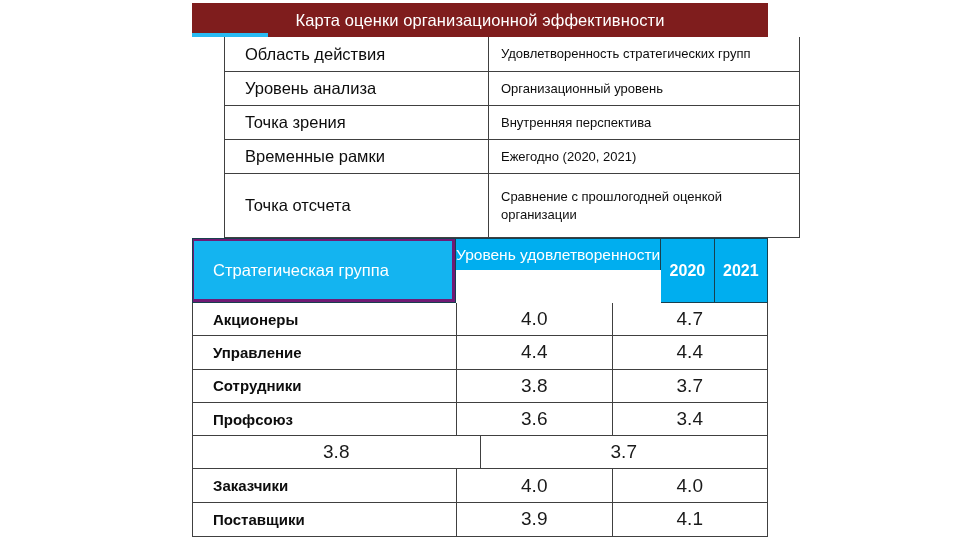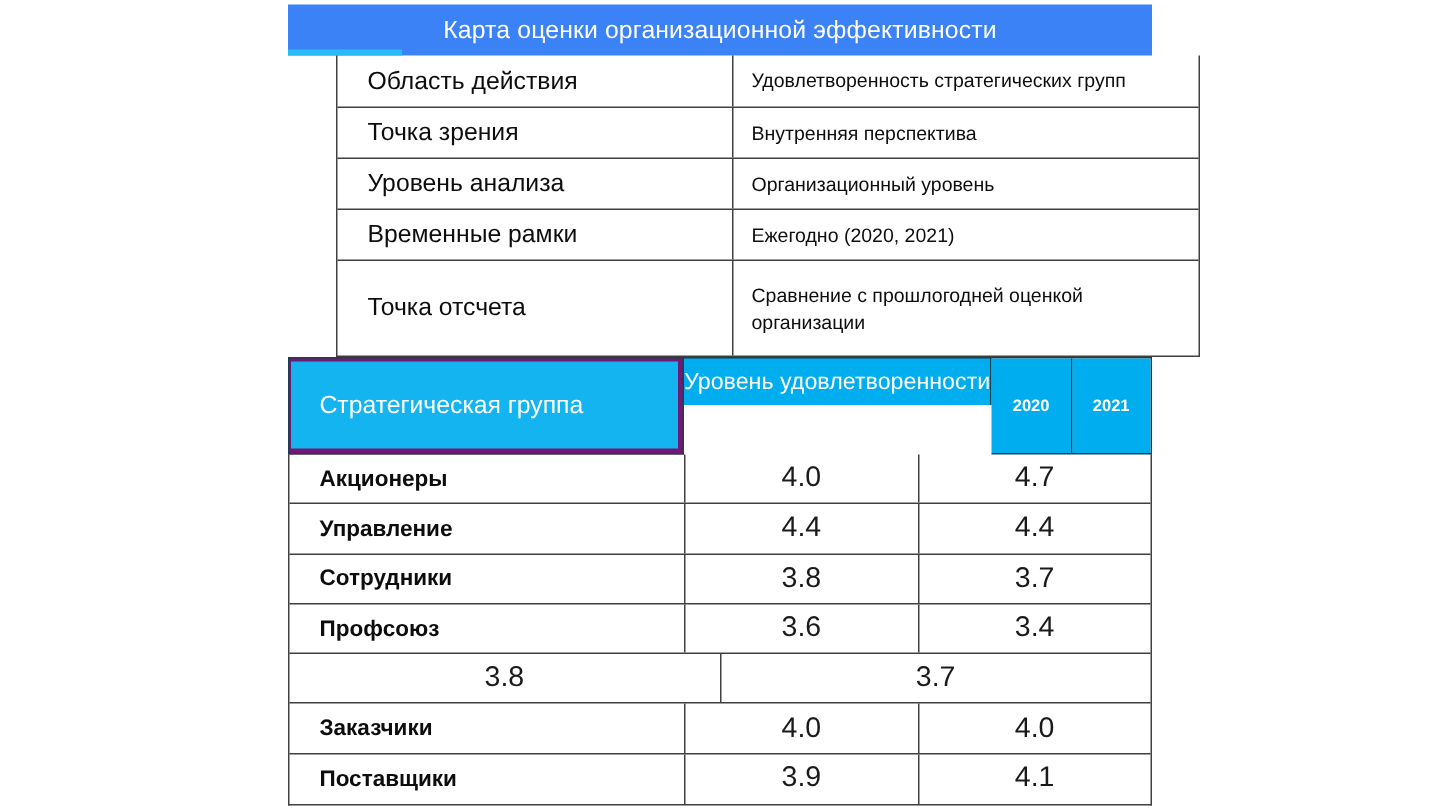--- a/index.html
+++ b/index.html
@@ -31,21 +31,21 @@
     height: 534px;
   }
 
   
   .title-bar {
     position: absolute;
     left: 0;
     top: 0;
     width: 576px;
     height: 34px;
-    background: #3b82f6;
+    background: #7f1d1d;
     box-sizing: border-box;
     display: flex;
     align-items: center;
     justify-content: center;
   }
   .title-bar .title-text {
     color: #ffffff;
     font-size: 16.5px;
     line-height: 1;
     letter-spacing: 0.1px;
@@ -158,21 +158,21 @@
     display: flex;
     box-sizing: border-box;
     border-top: 1.6px solid #18404f;
     border-bottom: 1.6px solid #18404f;
     border-right: 1.6px solid #18404f;
   }
   .year-cell {
     flex: 1;
     background: #00aeef;
     color: #ffffff;
-    font-size: 11px;
+    font-size: 16px;
     font-weight: bold;
     display: flex;
     align-items: center;
     justify-content: center;
     box-sizing: border-box;
   }
   .year-cell.first { border-right: 1.6px solid #18404f; }
 
   
   .data-body {
@@ -228,27 +228,27 @@
     </div>
 
     <div class="info-block">
 
       <div class="info-row h34">
         <div class="info-label">Область действия</div>
         <div class="info-value">Удовлетворенность стратегических групп</div>
       </div>
 
       <div class="info-row h34">
+        <div class="info-label">Уровень анализа</div>
+        <div class="info-value">Организационный уровень</div>
+      </div>
+
+      <div class="info-row h34">
         <div class="info-label">Точка зрения</div>
         <div class="info-value">Внутренняя перспектива</div>
-      </div>
-
-      <div class="info-row h34">
-        <div class="info-label">Уровень анализа</div>
-        <div class="info-value">Организационный уровень</div>
       </div>
 
       <div class="info-row h34">
         <div class="info-label">Временные рамки</div>
         <div class="info-value">Ежегодно (2020, 2021)</div>
       </div>
 
       <div class="info-row h64 tall">
         <div class="info-label">Точка отсчета</div>
         <div class="info-value">Сравнение с прошлогодней оценкой организации</div>

